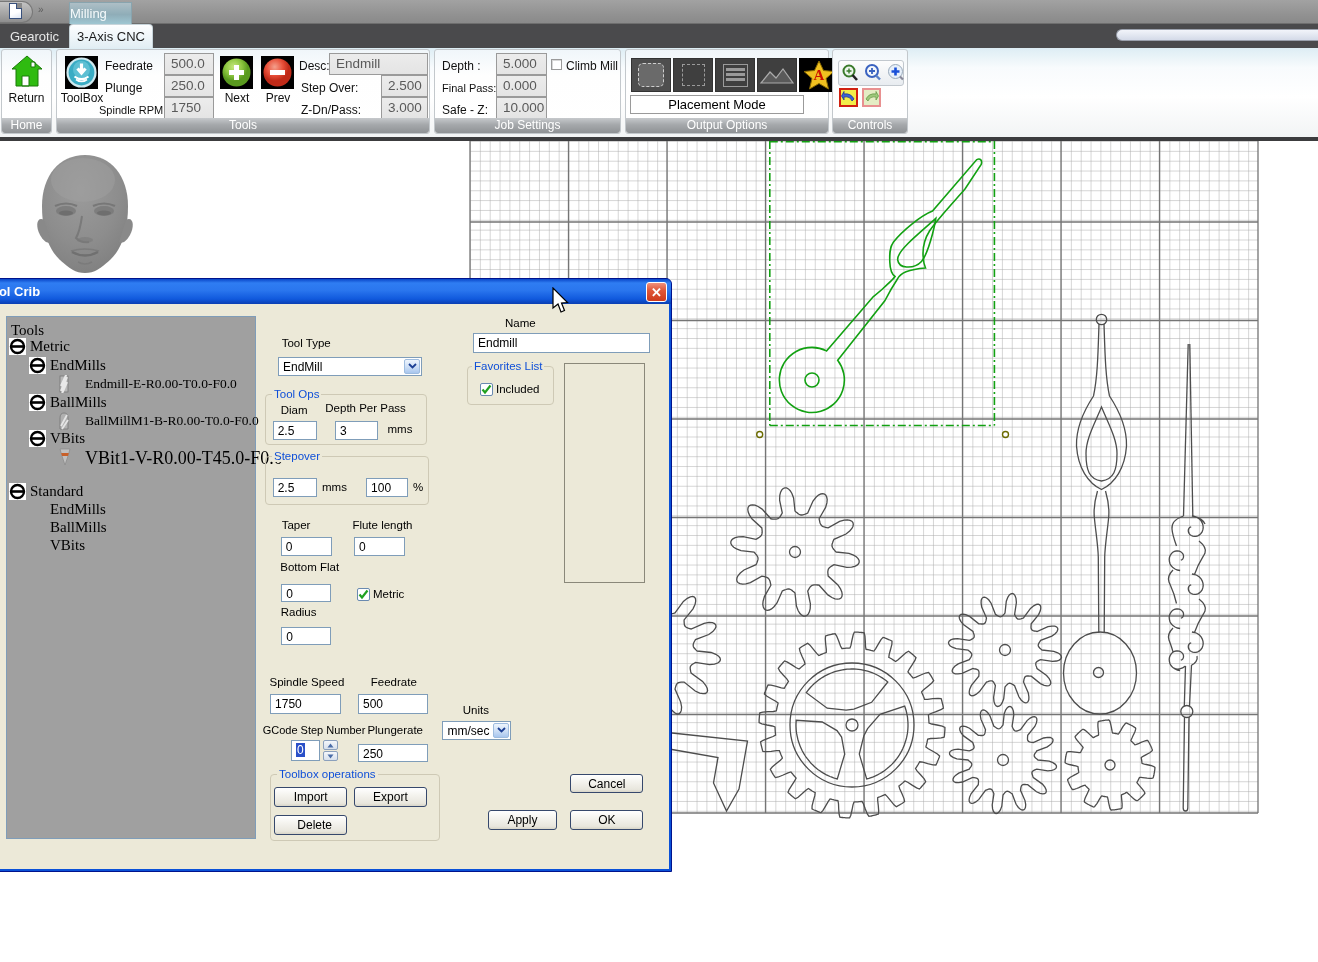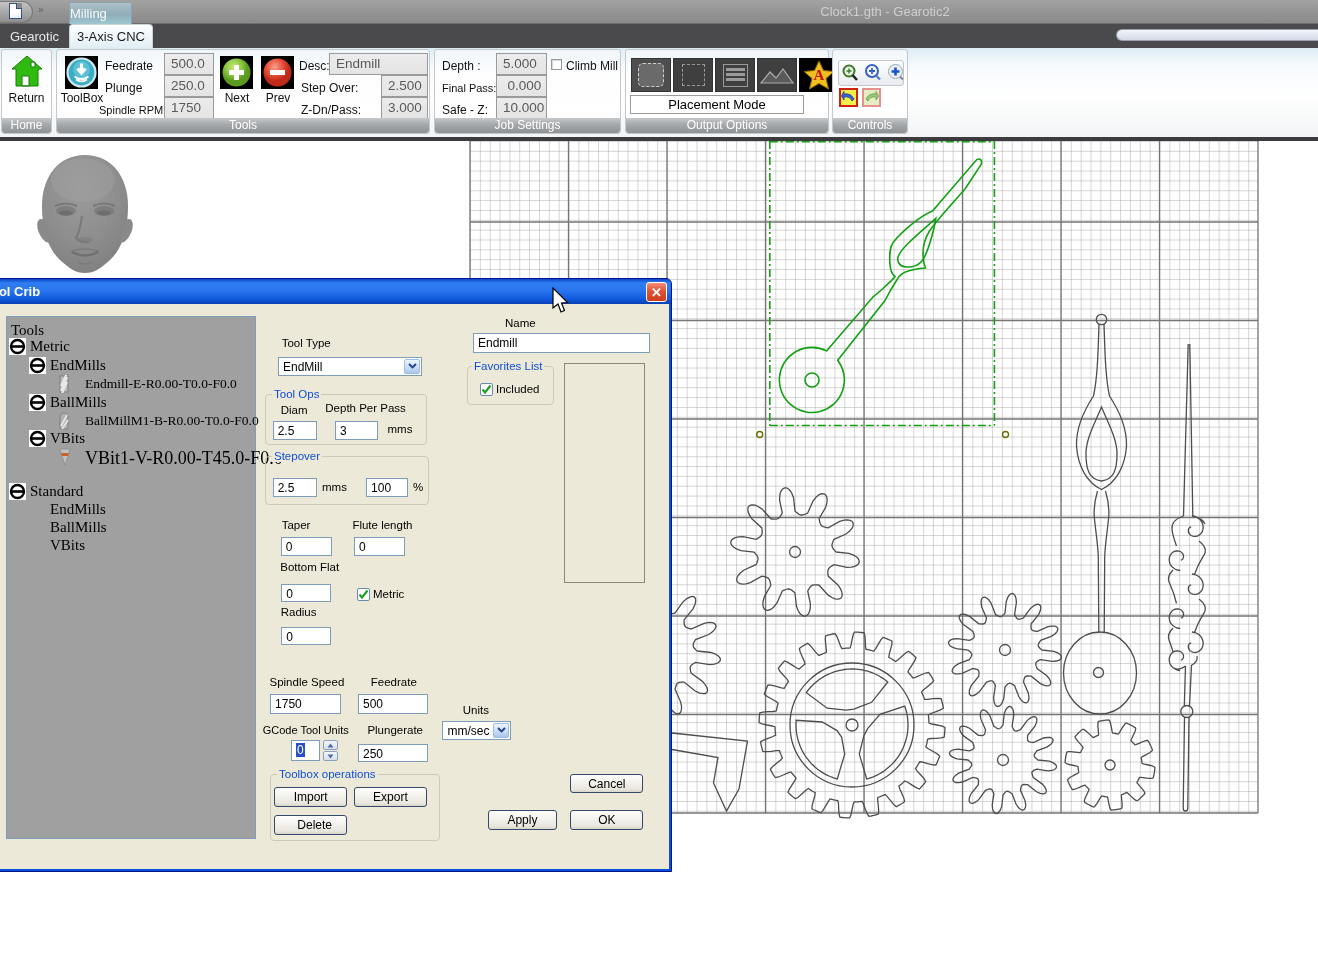--- a/index.html
+++ b/index.html
@@ -80,21 +80,20 @@
 </style>
 </head>
 <body>
 <div id="page">
 
   <div class="abs" id="titlebar"></div>
   <div class="abs" id="pill"></div>
   <div class="abs" id="docicon"></div>
   <div class="abs" id="chev">»</div>
   <div class="abs" id="milltab">Milling</div>
-  <div class="abs" id="apptitle">Clock1.gth - Gearotic2</div>
 
   <div class="abs" id="tabrow"></div>
   <div class="abs" id="geartab">Gearotic</div>
   <div class="abs" id="axistab">3-Axis CNC</div>
   <div class="abs" id="qbar"></div>
 
   <div class="abs" id="ribbon"></div>
 
   <div class="panel" style="left:1px;top:49px;width:51px;height:85px;">
     <svg style="position:absolute;left:7px;top:3px;" width="36" height="36" viewBox="0 0 36 36">
@@ -156,21 +155,21 @@
     <div class="rlabel" style="left:244px;top:53px;">Z-Dn/Pass:</div>
     <div class="rfield" style="left:324px;top:47px;width:47px;height:22px;">3.000</div>
     <div class="pfoot">Tools</div>
   </div>
 
   <div class="panel" style="left:434px;top:49px;width:187px;height:85px;">
     <div class="rlabel" style="left:7px;top:9px;">Depth :</div>
     <div class="rlabel" style="left:7px;top:32px;font-size:11px;">Final Pass:</div>
     <div class="rlabel" style="left:7px;top:53px;">Safe - Z:</div>
     <div class="rfield" style="left:61px;top:3px;width:51px;height:22px;">5.000</div>
-    <div class="rfield" style="left:61px;top:25px;width:51px;height:22px;text-align:center;">0.000</div>
+    <div class="rfield" style="left:61px;top:25px;width:51px;height:22px;">0.000</div>
     <div class="rfield" style="left:61px;top:47px;width:51px;height:22px;">10.000</div>
     <div style="position:absolute;left:116px;top:9px;width:11px;height:11px;background:#fff;border:1px solid #9a9a9a;box-shadow:1px 1px 0 #d8d8d8 inset;"></div>
     <div class="rlabel" style="left:131px;top:9px;">Climb Mill</div>
     <div class="pfoot">Job Settings</div>
   </div>
 
   <div class="panel" style="left:625px;top:49px;width:204px;height:85px;">
     <div style="position:absolute;left:5px;top:8px;width:40px;height:34px;background:#4e4e4e;border:1px solid #333;">
       <div style="position:absolute;left:6px;top:4px;width:26px;height:24px;background:#6a6a6a;border:1px dashed #cfcfcf;border-radius:5px;"></div>
     </div>
@@ -411,21 +410,21 @@
     <div class="xp-input" style="left:300.1px;top:415.5px;width:71px;height:20px;">1750</div>
     <div class="xp-input" style="left:388px;top:415.5px;width:70px;height:20px;">500</div>
     <div class="lbl" style="left:492.7px;top:425.7px;">Units</div>
     <div class="xp-input" style="left:472.4px;top:442.5px;width:69px;height:19px;">mm/sec
       <div class="combo-btn">
           <svg width="9" height="6" viewBox="0 0 9 6">
             <path d="M1 1 L4.5 4.5 L8 1" stroke="#1c3f94" stroke-width="1.8" fill="none"></path>
           </svg>
         </div>
     </div>
-    <div class="lbl" style="left:292.7px;top:445.6px;font-size:11px;">GCode Tool Units</div>
+    <div class="lbl" style="left:292.7px;top:445.6px;font-size:11px;">GCode Step Number</div>
     <div class="lbl" style="left:397.4px;top:445.6px;">Plungerate</div>
     <div class="xp-input" style="left:321.1px;top:462.1px;width:29px;height:21px;"><span style="background:#2a50c8;color:#fff;padding:0 1px;">0</span></div>
     <div style="position:absolute;left:352.5px;top:462.1px;width:15px;height:21px;">
       <div class="spinb" style="top:0;">
           <svg width="7" height="5" viewBox="0 0 7 5">
             <path d="M0.5 4.5 L3.5 0.5 L6.5 4.5 Z" fill="#4a6da8"></path>
           </svg>
         </div>
       <div class="spinb" style="bottom:0;">
           <svg width="7" height="5" viewBox="0 0 7 5">

